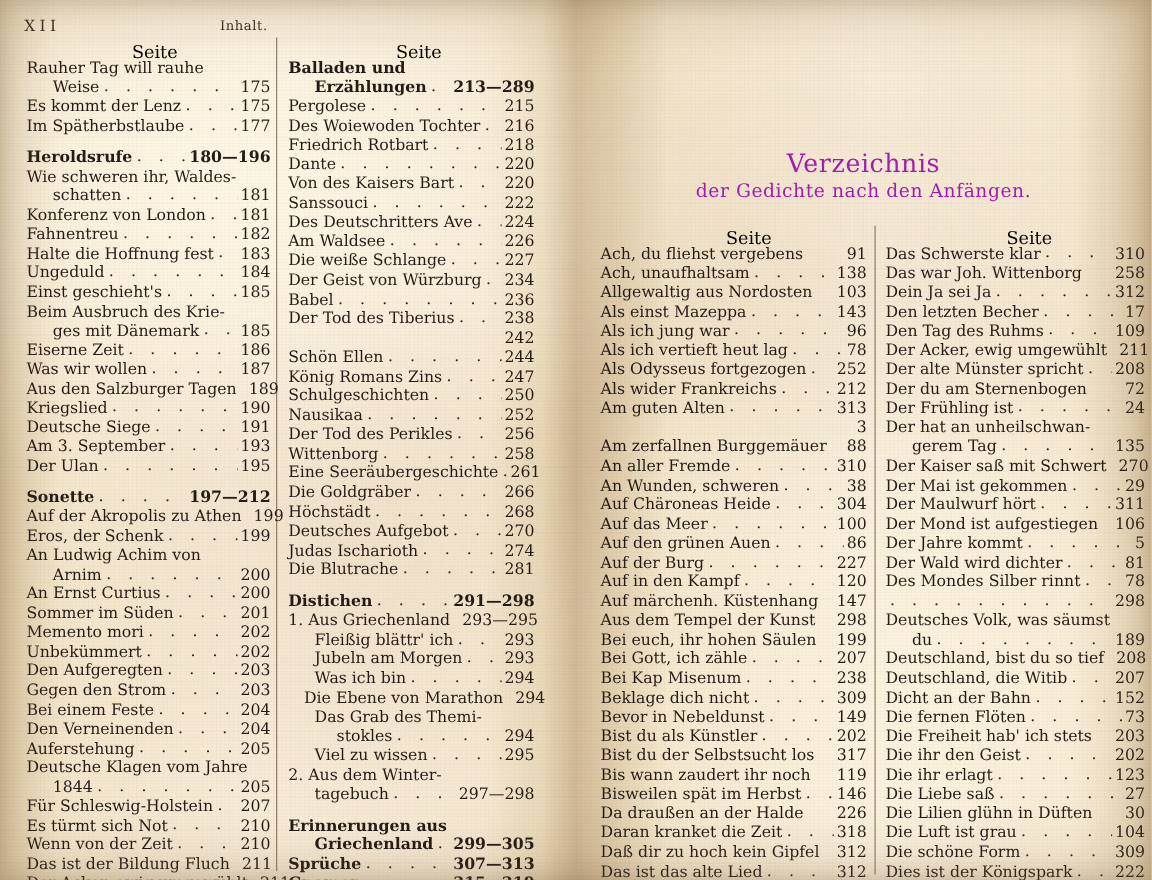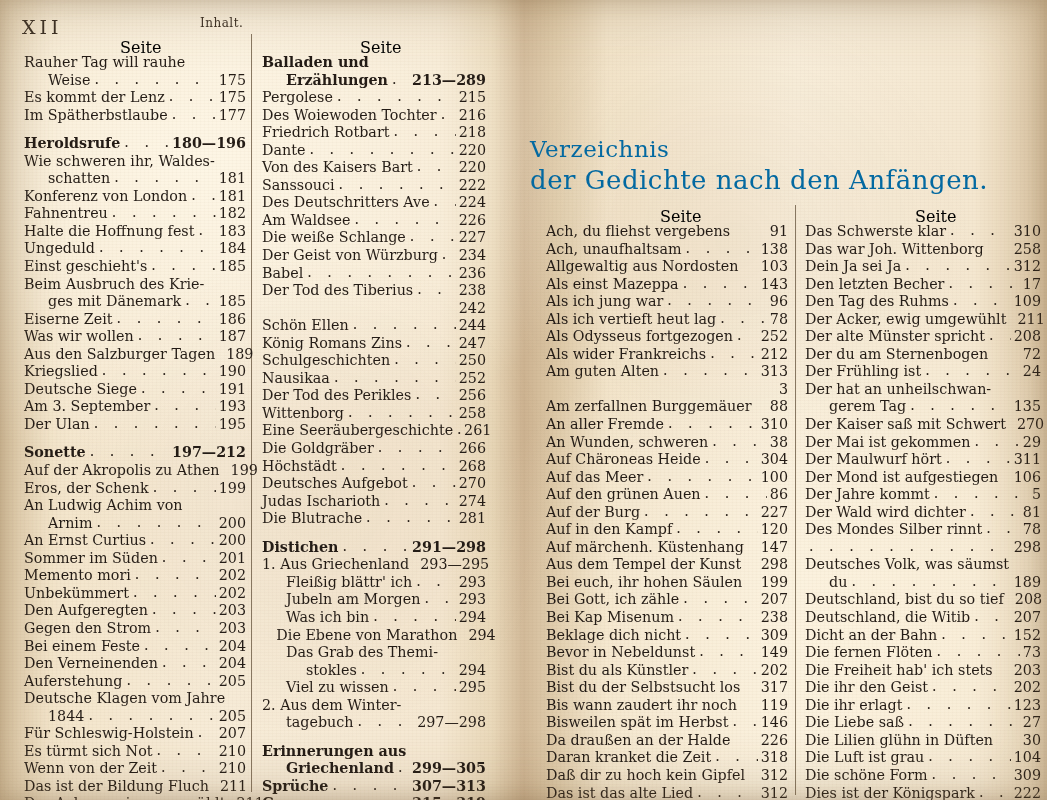--- a/index.html
+++ b/index.html
@@ -30,29 +30,29 @@
     mix-blend-mode:multiply;opacity:.75;
   }
   #vign{
     position:absolute;inset:0;pointer-events:none;
     box-shadow:inset 0 0 60px rgba(120,92,54,.35), inset 0 0 18px rgba(120,92,54,.25);
   }
   #content{position:absolute;inset:0;}
 
   
   .runhead{position:absolute;top:16px;height:20px;font-size:15px;letter-spacing:2px;color:#3a2f24;}
-  #folio{left:22px;font-family:"DejaVu Serif","Liberation Serif",serif;letter-spacing:4px;font-size:19px;}
+  #folio{left:22px;font-family:"DejaVu Serif","Liberation Serif",serif;letter-spacing:4px;font-size:14px;}
   #runtitle{left:200px;font-size:12px;letter-spacing:.5px;}
 
   
   #right-title{
-    position:absolute;left:530px;width:510px;top:135px;text-align:left;color:#0369a1;
+    position:absolute;left:530px;width:510px;top:135px;text-align:center;color:#a21caf;
   }
   #right-title .l1{font-size:23px;letter-spacing:.5px;line-height:1.25;}
-  #right-title .l2{font-size:26px;letter-spacing:.5px;line-height:1.25;white-space:nowrap;}
+  #right-title .l2{font-size:17px;letter-spacing:.5px;line-height:1.25;white-space:nowrap;}
 
   
   .col{position:absolute;top:0;}
   .rule{position:absolute;width:1px;background:#6b5a44;opacity:.8;}
 
   
   .entry{display:flex;align-items:baseline;font-size:14.3px;line-height:17.55px;color:#241c16;white-space:nowrap;}
   .entry .t{flex:0 0 auto;}
   .entry .leader{
     flex:1 1 auto;min-width:4px;overflow:hidden;margin:0 3px 0 4px;

